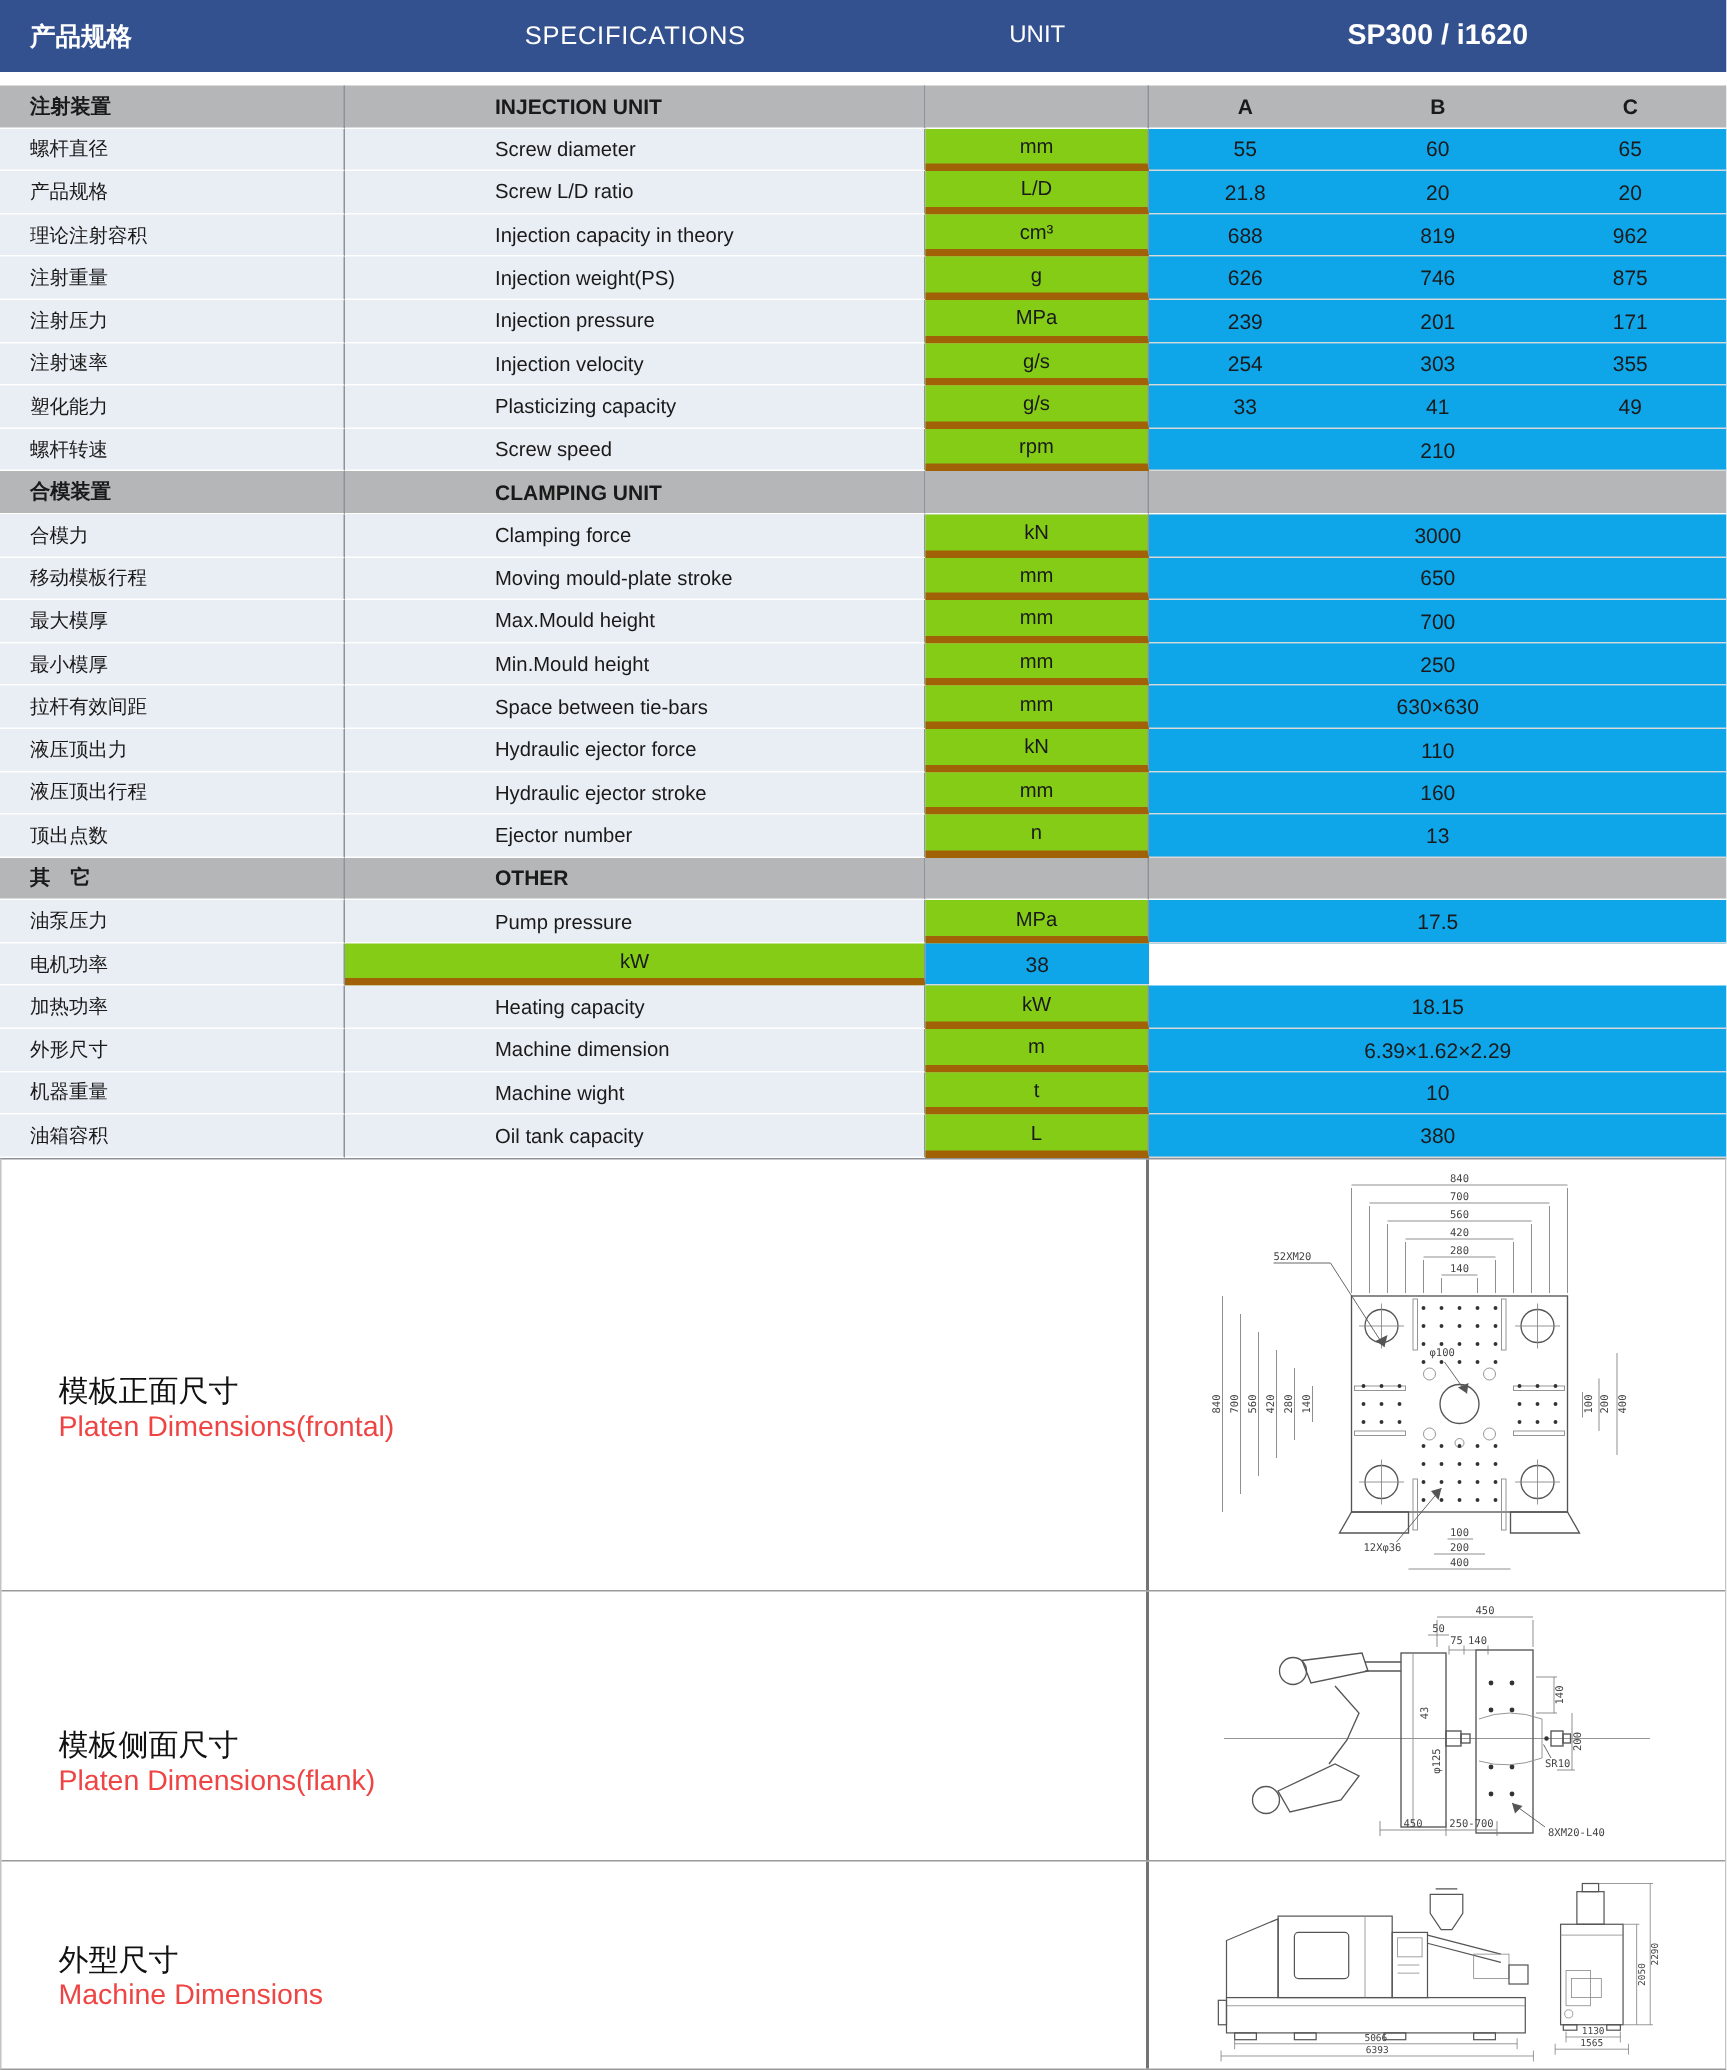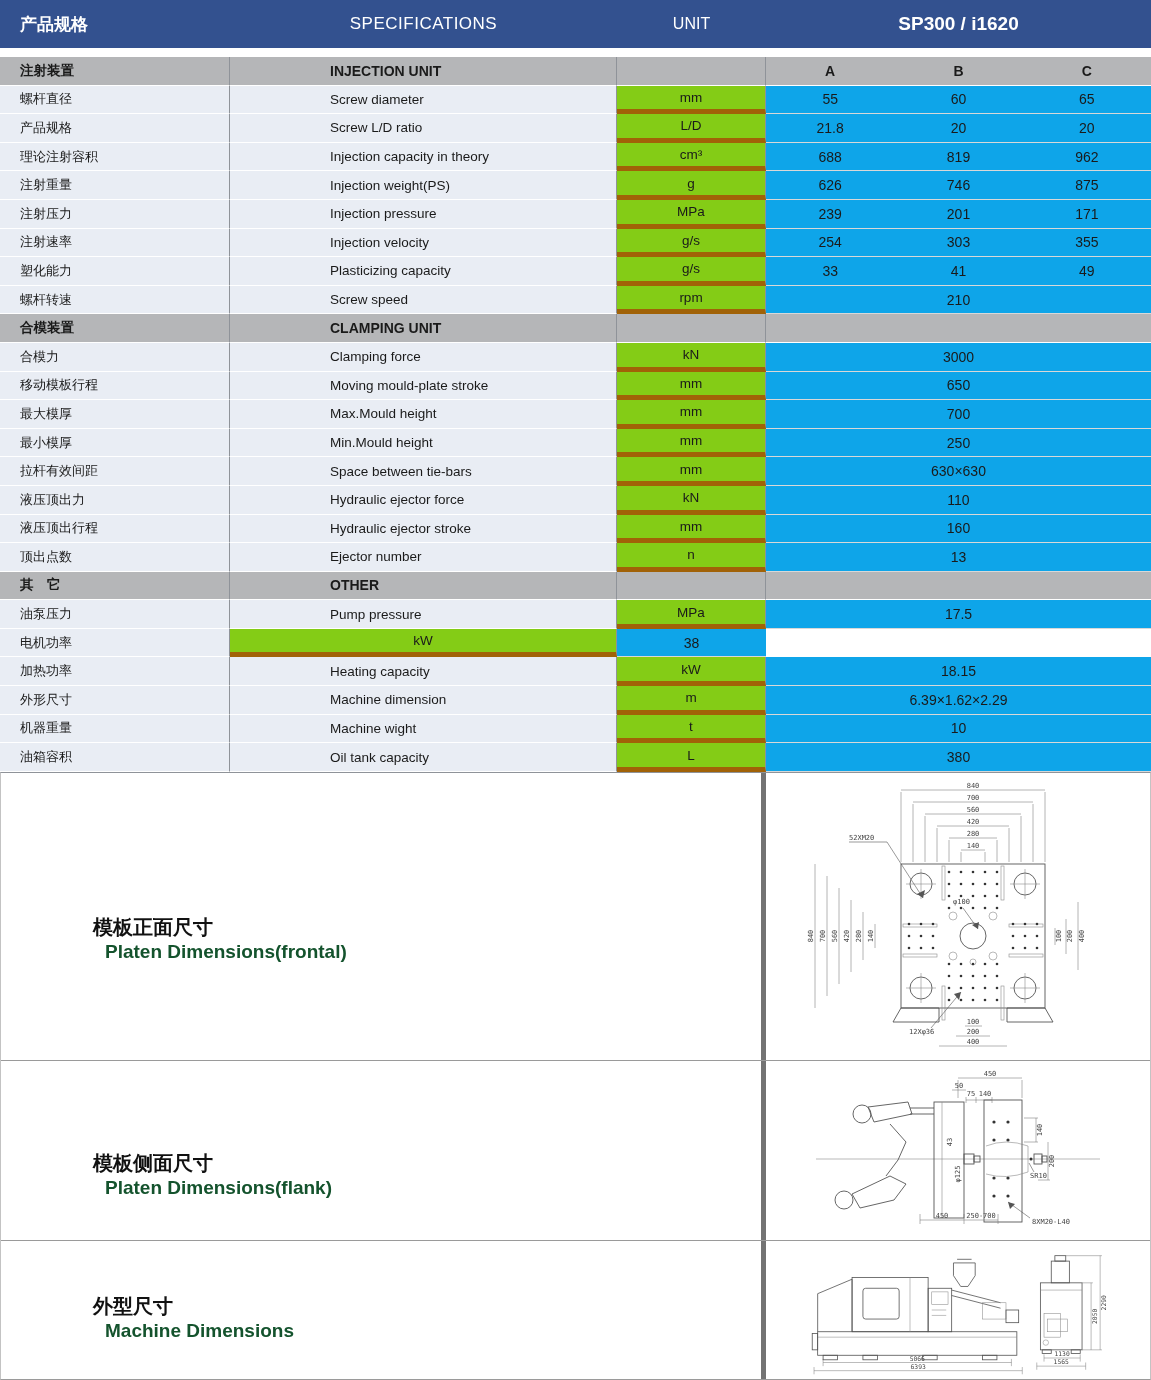--- a/index.html
+++ b/index.html
@@ -27,23 +27,23 @@
   .tr.sec .c2 { font-size: 14px; }
   .c4.triple { display: grid; grid-template-columns: 1fr 1fr 1fr; align-items: center; }
   .c4.triple span { text-align: center; }
   .c4.merged { justify-content: center; }
   .tr.sec .c4.triple span { font-weight: bold; }
 
   
   .drawings { width: 1151px; border-top: 1px solid #8f9399; border-left: 1px solid #c3c3c3; border-right: 1px solid #c3c3c3; border-bottom: 1px solid #9a9a9a; }
   .panel { display: grid; grid-template-columns: 765px 384px; }
   .panel + .panel { border-top: 1px solid #9a9a9a; }
-  .panel .labelcell { border-right: 5px solid #737373; display: flex; flex-direction: column; justify-content: center; padding-left: 92px; gap: 5px; font-weight: bold; }
+  .panel .labelcell { border-right: 2px solid #737373; display: flex; flex-direction: column; justify-content: center; padding-left: 38px; gap: 5px; }
   .panel .labelcell .cn { font-size: 20px; color: #111; }
-  .panel .labelcell .en { font-size: 19px; color: #14532d; margin-left: 12px; }
+  .panel .labelcell .en { font-size: 19px; color: #ef4444; }
   .panel .drawcell { display: flex; align-items: center; justify-content: center; }
   .p1 { height: 287px; } .p1 .labelcell > div { transform: translateY(22px); }
   .p2 { height: 180px; } .p2 .labelcell > div { transform: translateY(24px); }
   .p3 { height: 139px; } .p3 .labelcell > div { transform: translateY(8px); }
 
   
   svg .obj  { stroke: #555; stroke-width: 0.9; fill: none; }
   svg .objl { stroke: #8a8a8a; stroke-width: 0.6; fill: none; }
   svg .dim  { stroke: #777; stroke-width: 0.55; fill: none; }
   svg .dot  { fill: #333; stroke: none; }

